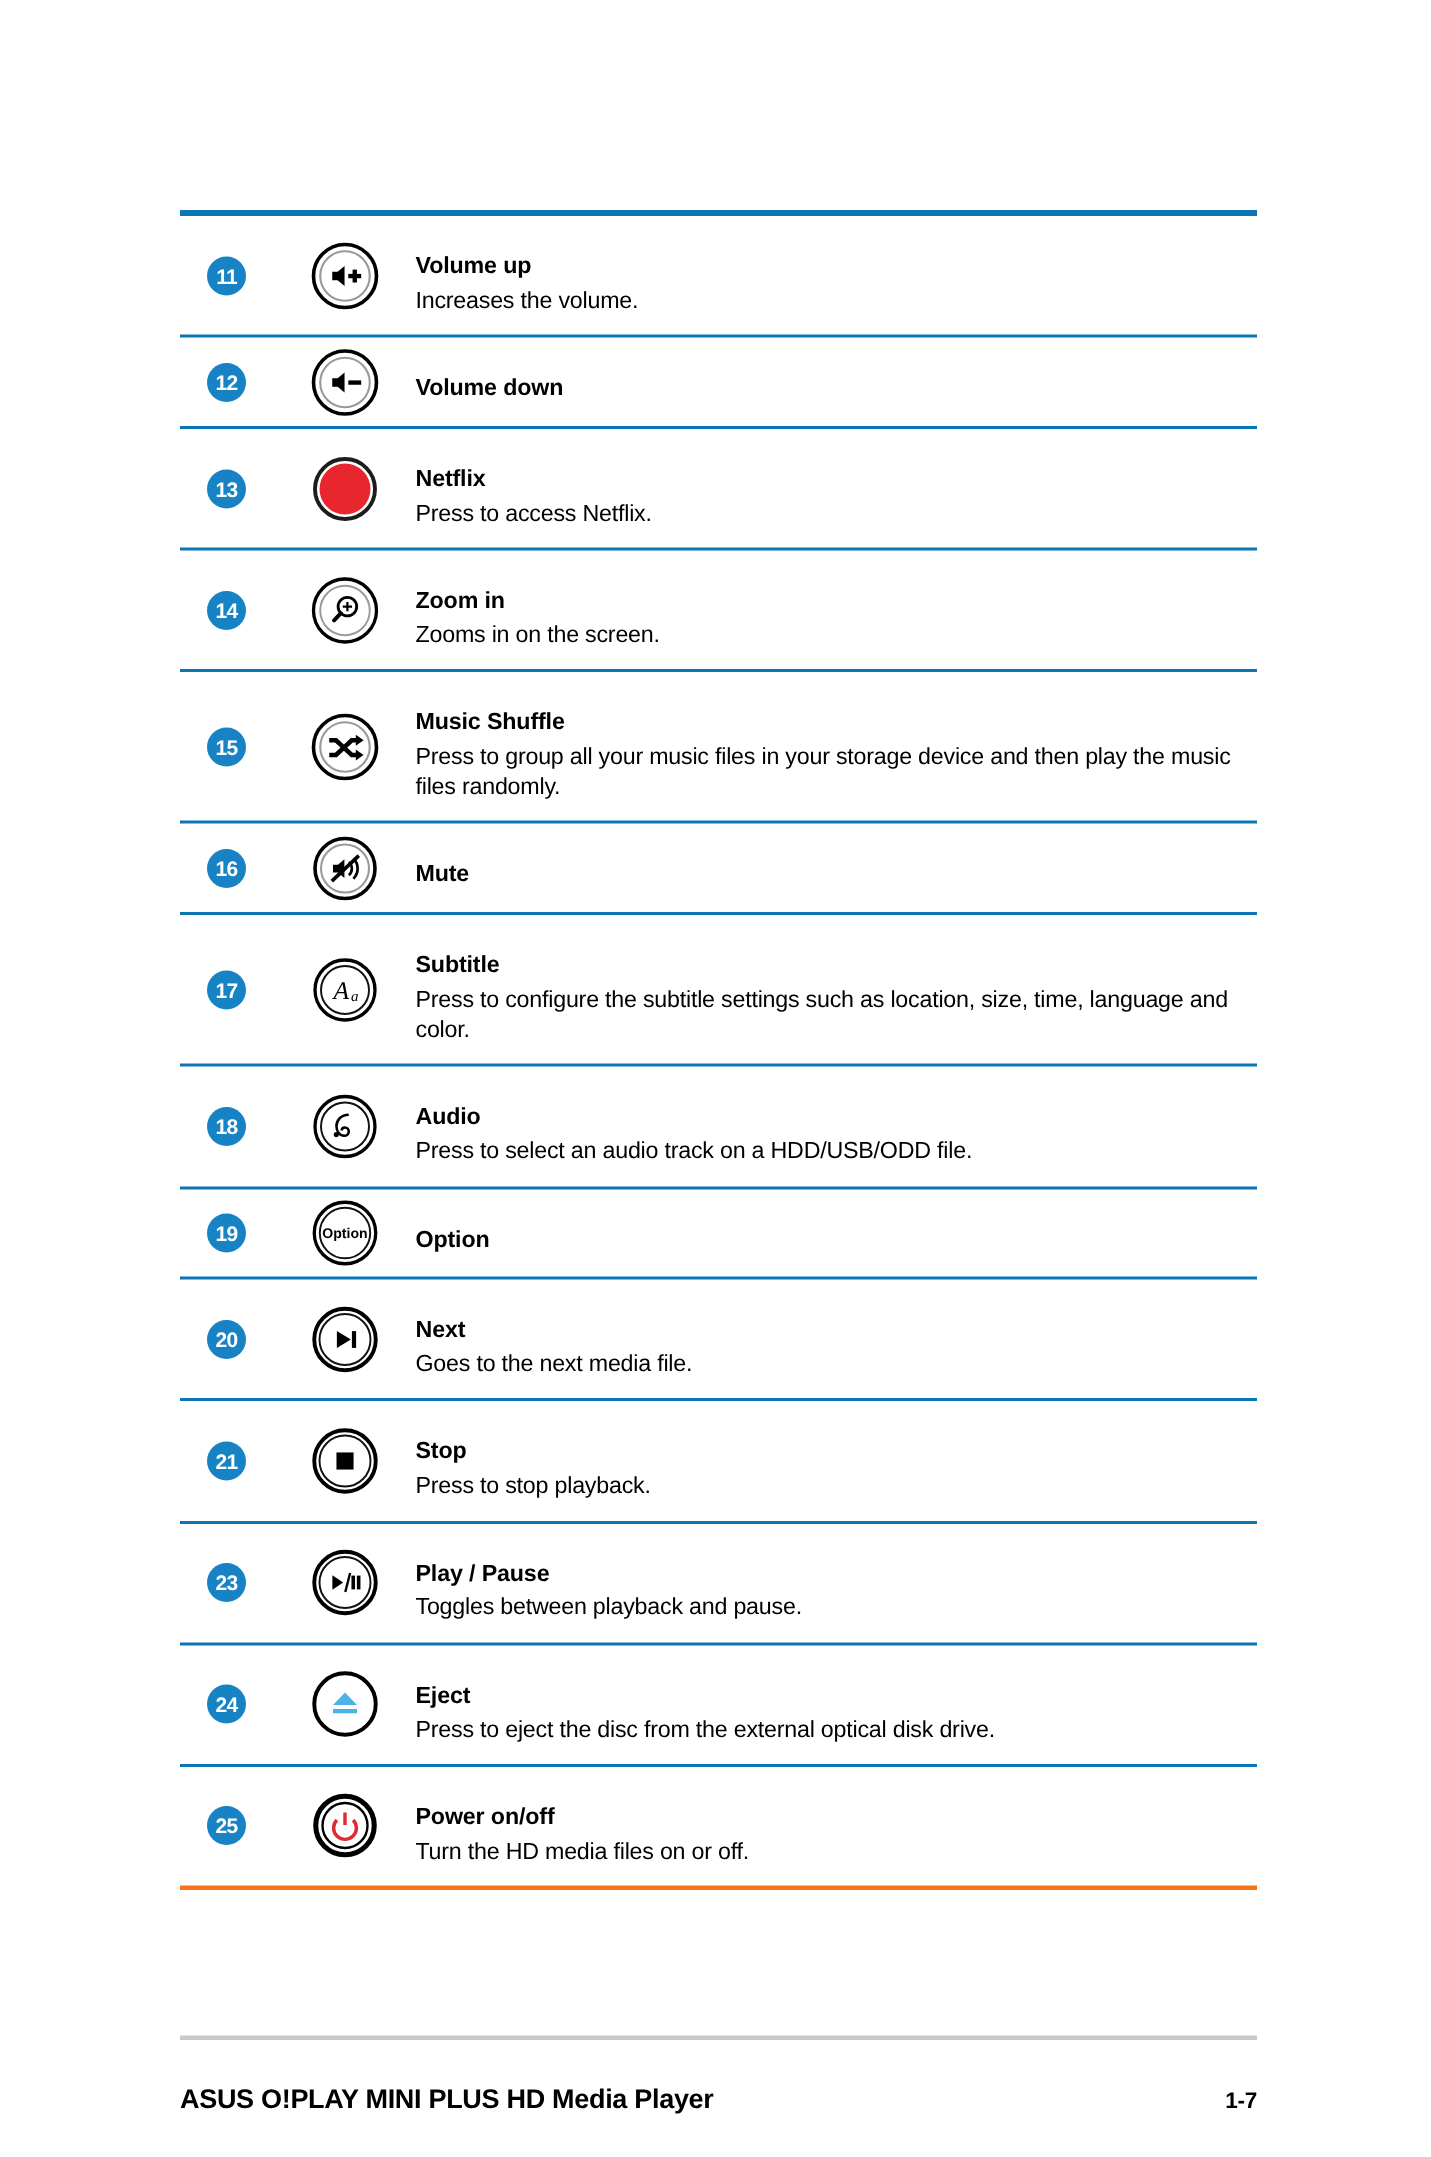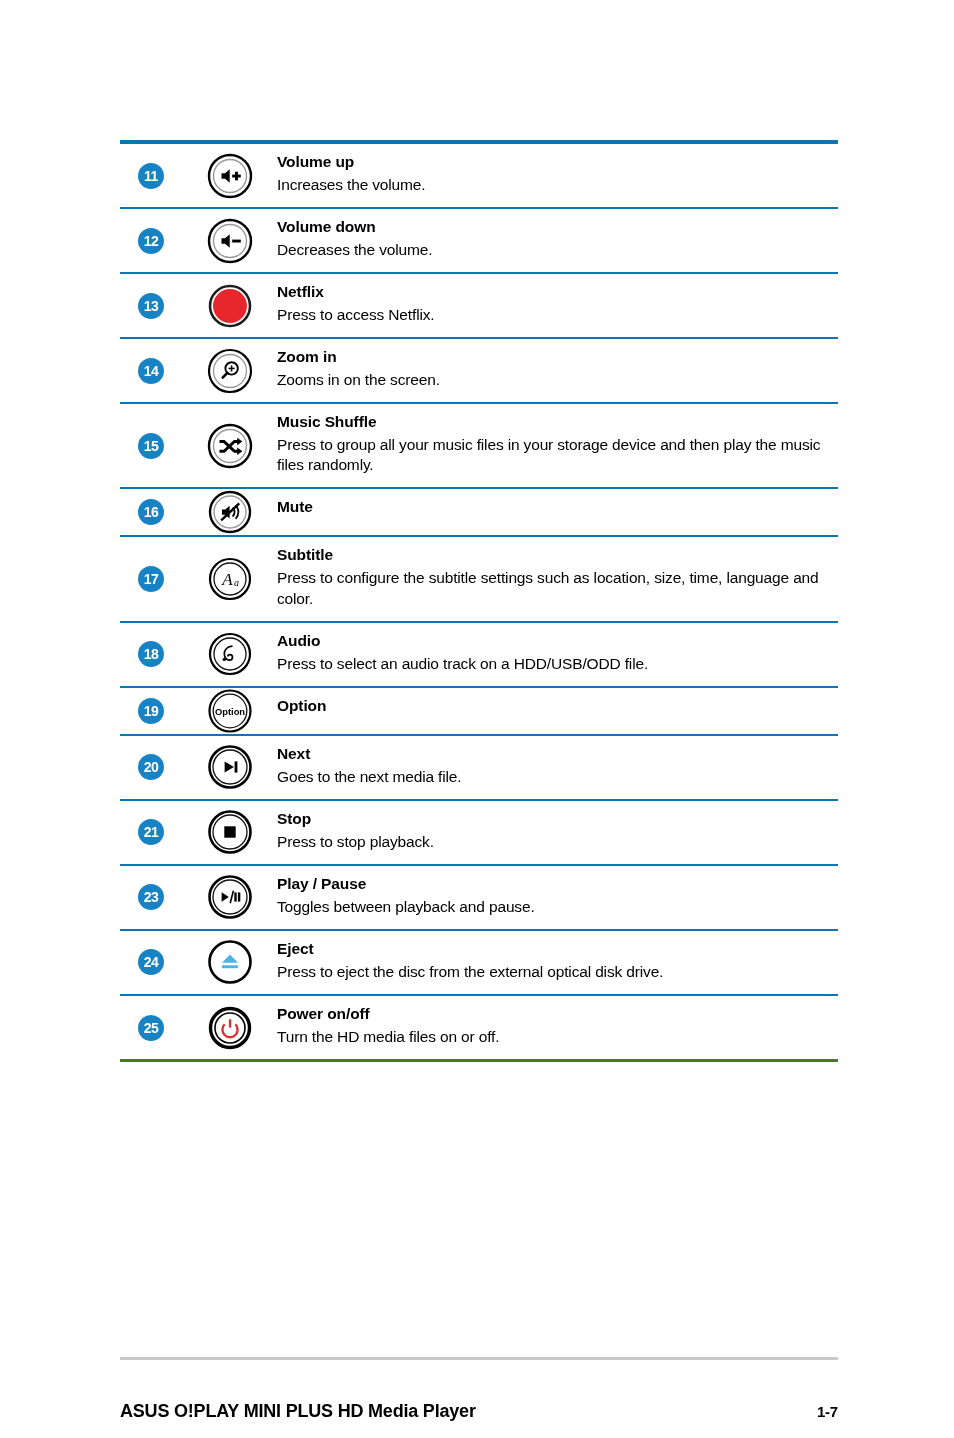--- a/index.html
+++ b/index.html
@@ -34,21 +34,21 @@
   }
 
   .btn-row {
     display: flex;
     align-items: flex-start;
     border-bottom: 2px solid #0b75b6;
     box-sizing: border-box;
     padding: 0;
   }
   .btn-row:last-child {
-    border-bottom: 3px solid #4d7c0f;
+    border-bottom: 3px solid #f97316;
   }
 
   
   .num-cell {
     width: 62px;
     flex: 0 0 62px;
     display: flex;
     align-items: center;
     justify-content: center;
     align-self: stretch;
@@ -73,21 +73,21 @@
     flex: 0 0 95px;
     display: flex;
     align-items: center;
     justify-content: center;
     align-self: stretch;
   }
 
   
   .text-cell {
     flex: 1 1 auto;
-    padding: 8px 8px 12px 0;
+    padding: 24px 8px 12px 0;
   }
   .btn-title {
     font-size: 15.5px;
     font-weight: bold;
     line-height: 1.35;
     margin: 0 0 2px 0;
     letter-spacing: -0.1px;
   }
   .btn-desc {
     font-size: 15.5px;
@@ -109,21 +109,20 @@
   }
   .ico svg { display: block; }
 
   
   .footer {
     position: absolute;
     left: 120px;
     top: 1357px;
     width: 718px;
     border-top: 3px solid #c9c9c9;
-    padding-top: 11px;
     display: flex;
     align-items: baseline;
     justify-content: space-between;
   }
   .footer-title {
     font-size: 18px;
     font-weight: bold;
     letter-spacing: -0.2px;
   }
   .footer-page {
@@ -170,21 +169,20 @@
           <svg width="46" height="46" viewBox="0 0 46 46">
             <circle cx="23" cy="23" r="21" fill="none" stroke="#000" stroke-width="2.4"></circle>
             <circle cx="23" cy="23" r="16.5" fill="none" stroke="#9a9a9a" stroke-width="1.4"></circle>
             <path d="M14.5 20.2 h3.6 l4.6 -3.9 v13.4 l-4.6 -3.9 h-3.6 z" fill="#000"></path>
             <rect x="25.2" y="21.6" width="8.6" height="2.9" fill="#000"></rect>
           </svg>
         </div>
       </div>
       <div class="text-cell">
         <p class="btn-title">Volume down</p>
-        <p class="btn-desc">Decreases the volume.</p>
       </div>
     </div>
 
     <div class="btn-row">
       <div class="num-cell">
         <div class="num-badge">13</div>
       </div>
       <div class="icon-cell">
         <div class="ico">
           <svg width="46" height="46" viewBox="0 0 46 46">

